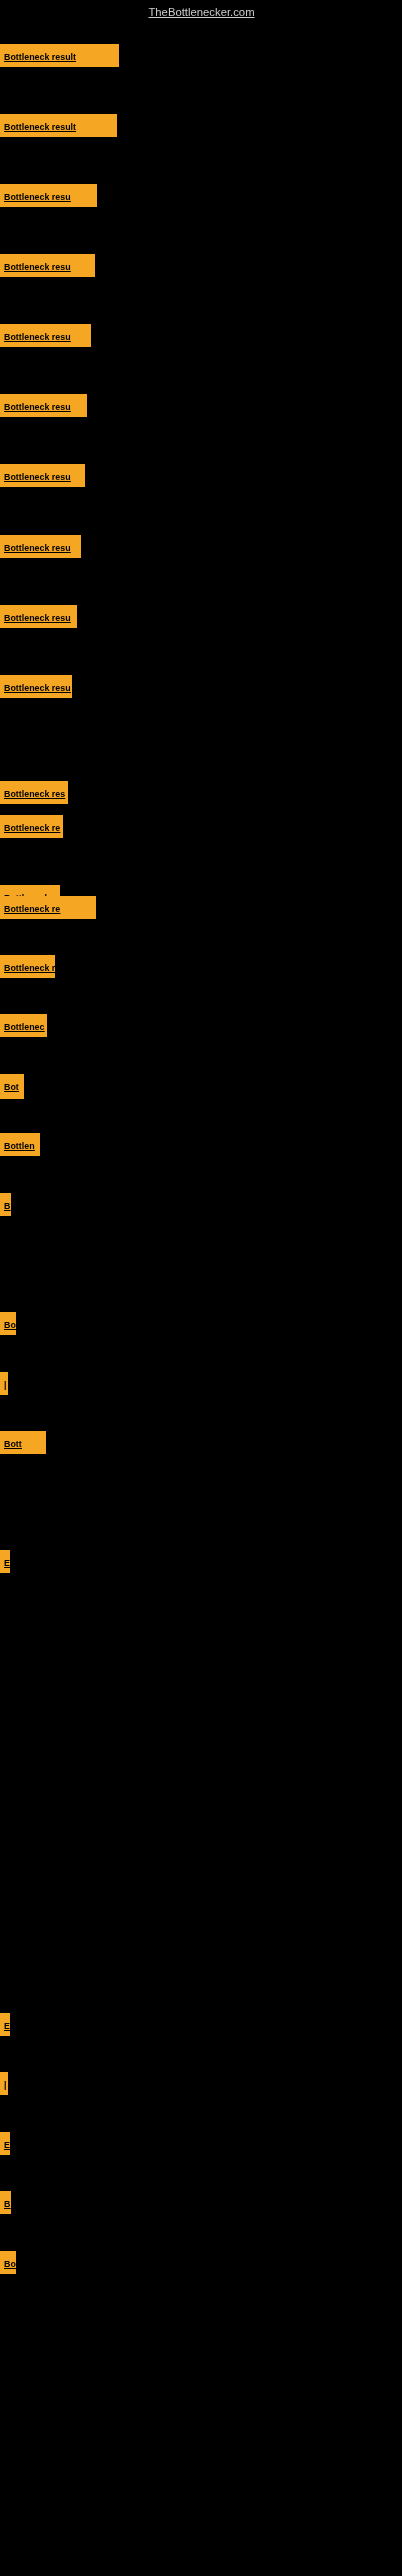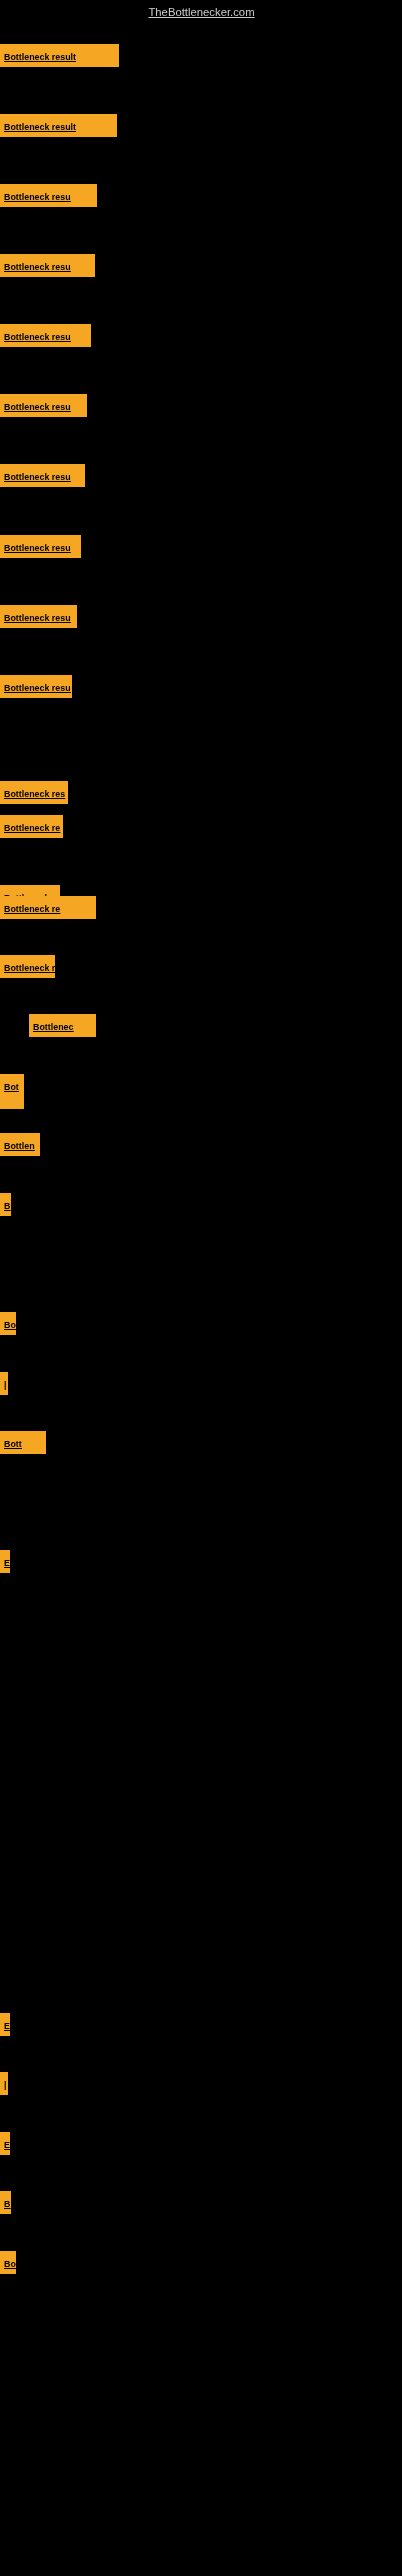--- a/index.html
+++ b/index.html
@@ -87,24 +87,24 @@
     <div class="bottleneck-bar" style="top: 885px; height: 22.5px;">
       <span class="bar-label" style="width: 60px; height: 22.5px; line-height: 22.5px; display: block;">Bottleneck re</span>
     </div>
     <div class="bottleneck-bar" style="top: 896px; height: 22.5px;">
       <span class="bar-label" style="width: 96px; height: 22.5px; line-height: 22.5px; display: block;">Bottleneck re</span>
     </div>
     <div class="bottleneck-bar" style="top: 955px; height: 22.5px;">
       <span class="bar-label" style="width: 55px; height: 22.5px; line-height: 22.5px; display: block;">Bottleneck re</span>
     </div>
     <div class="bottleneck-bar" style="top: 1014px; height: 22.5px;">
-      <span class="bar-label" style="width: 67px; height: 22.5px; line-height: 22.5px; display: block; margin-left: 29px;">Bottlenec</span>
+      <span class="bar-label" style="width: 47px; height: 22.5px; line-height: 22.5px; display: block;">Bottlenec</span>
     </div>
     <div class="bottleneck-bar" style="top: 1074px; height: 22.5px;">
-      <span class="bar-label" style="width: 24px; height: 35px; line-height: 22.5px; display: block;">Bot</span>
+      <span class="bar-label" style="width: 24px; height: 25px; line-height: 22.5px; display: block;">Bot</span>
     </div>
     <div class="bottleneck-bar" style="top: 1133px; height: 22.5px;">
       <span class="bar-label" style="width: 40px; height: 22.5px; line-height: 22.5px; display: block;">Bottlen</span>
     </div>
     <div class="bottleneck-bar" style="top: 1193px; height: 22.5px;">
       <span class="bar-label" style="width: 11.3px; height: 22.5px; line-height: 22.5px; display: block;">B</span>
     </div>
     <div class="bottleneck-bar" style="top: 1312px; height: 22.5px;">
       <span class="bar-label" style="width: 16px; height: 22.5px; line-height: 22.5px; display: block;">Bo</span>
     </div>

